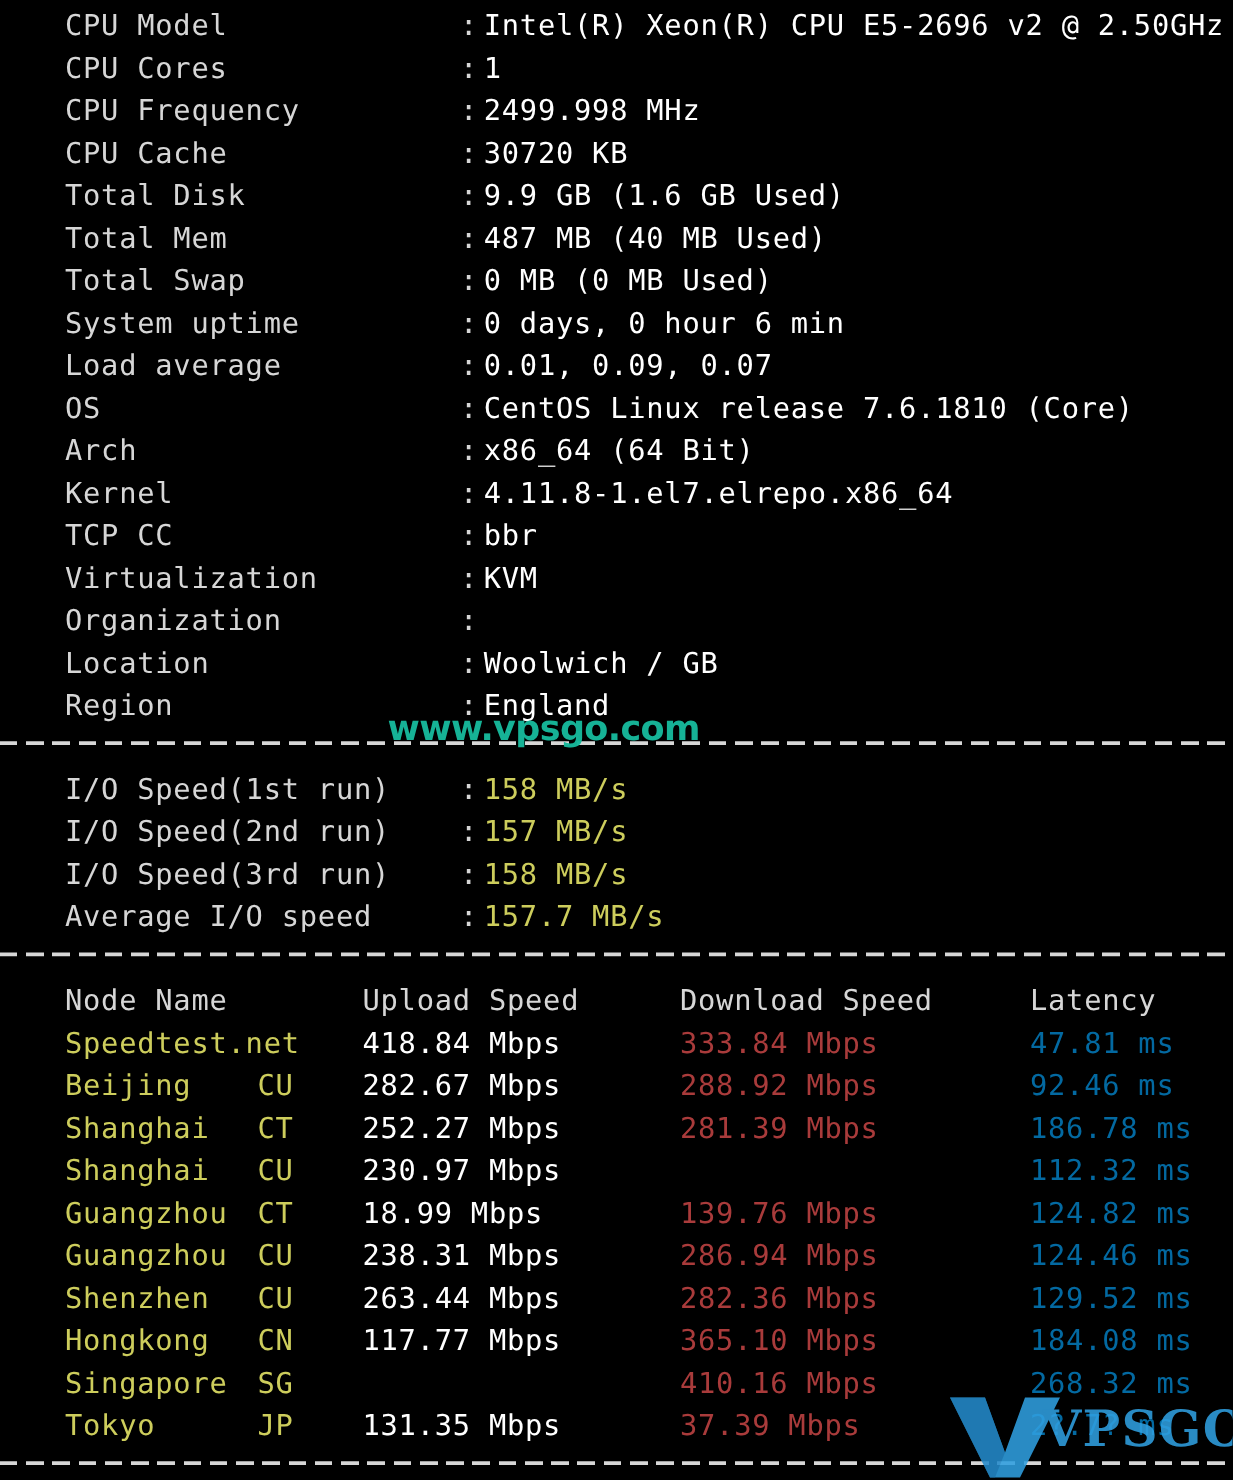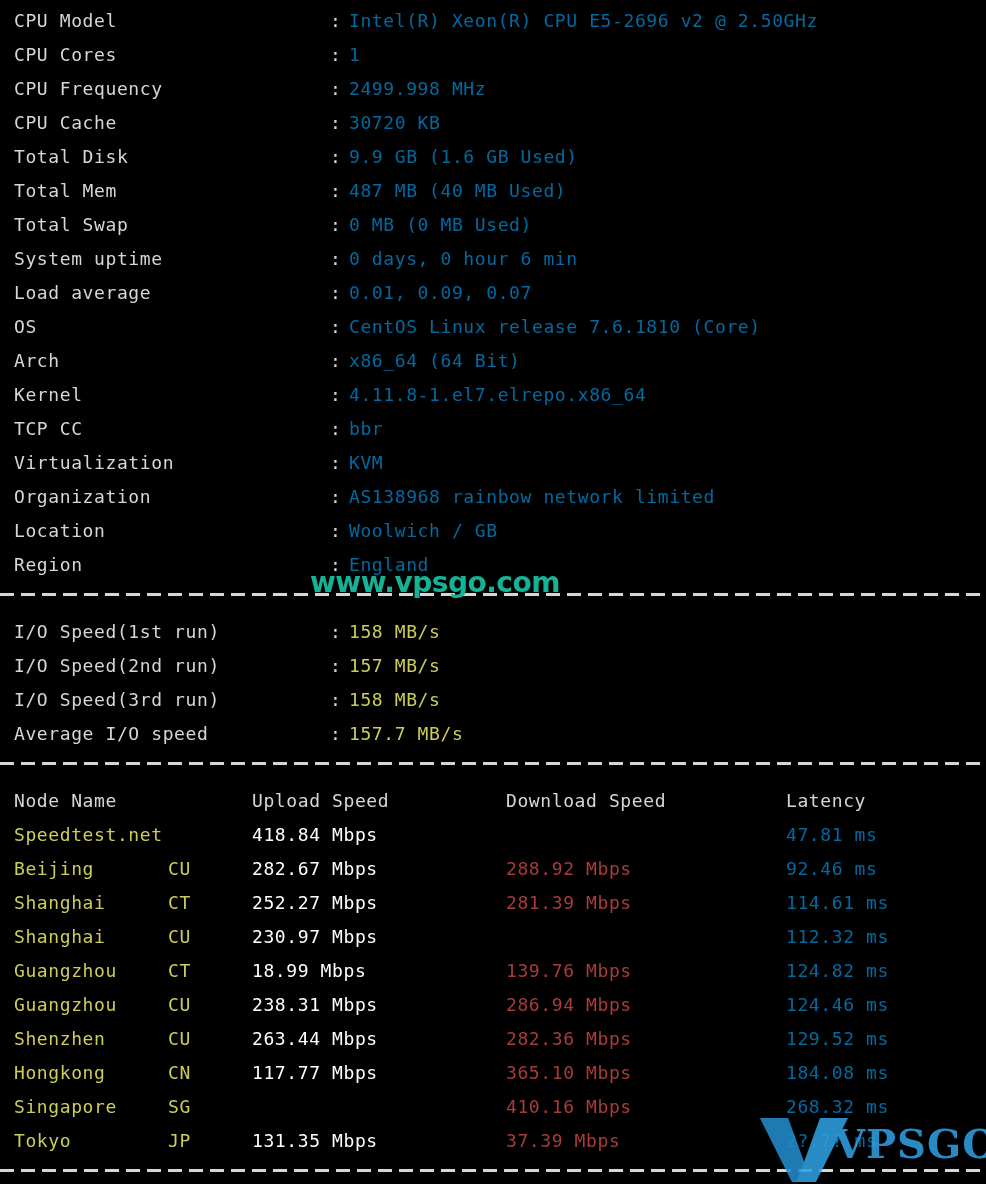--- a/index.html
+++ b/index.html
@@ -21,34 +21,35 @@
     background: #000000;
     padding: 0;
     box-sizing: border-box;
   }
 
   
   .line {
     position: relative;
     height: 34px;
     line-height: 34px;
-    font-size: 18px;
+    font-size: 23px;
     letter-spacing: 0.6px;
     white-space: pre;
+    margin-left: 38px;
   }
   .cell {
     position: absolute;
     top: 0;
     white-space: pre;
   }
 
   
   .c-label   { color: #d6d6d6; }
   .c-sep     { color: #d6d6d6; }
-  .c-value   { color: #0369a1; }
+  .c-value   { color: #ffffff; }
   .c-io      { color: #cdcd5c; }
   .c-node    { color: #cdcd5c; text-align: right; }
   .c-upload  { color: #ffffff; }
   .c-download{ color: #a93b3b; }
   .c-latency { color: #0369a1; }
   .c-header  { color: #d6d6d6; }
 
   
   .col-label    { left: 14px; }
   .col-colon    { left: 330px; }
@@ -140,41 +141,41 @@
       <div class="line"><span class="cell col-label c-label">Total Disk</span><span class="cell col-colon c-sep">:</span><span class="cell col-value c-value">9.9 GB (1.6 GB Used)</span></div>
       <div class="line"><span class="cell col-label c-label">Total Mem</span><span class="cell col-colon c-sep">:</span><span class="cell col-value c-value">487 MB (40 MB Used)</span></div>
       <div class="line"><span class="cell col-label c-label">Total Swap</span><span class="cell col-colon c-sep">:</span><span class="cell col-value c-value">0 MB (0 MB Used)</span></div>
       <div class="line"><span class="cell col-label c-label">System uptime</span><span class="cell col-colon c-sep">:</span><span class="cell col-value c-value">0 days, 0 hour 6 min</span></div>
       <div class="line"><span class="cell col-label c-label">Load average</span><span class="cell col-colon c-sep">:</span><span class="cell col-value c-value">0.01, 0.09, 0.07</span></div>
       <div class="line"><span class="cell col-label c-label">OS</span><span class="cell col-colon c-sep">:</span><span class="cell col-value c-value">CentOS Linux release 7.6.1810 (Core)</span></div>
       <div class="line"><span class="cell col-label c-label">Arch</span><span class="cell col-colon c-sep">:</span><span class="cell col-value c-value">x86_64 (64 Bit)</span></div>
       <div class="line"><span class="cell col-label c-label">Kernel</span><span class="cell col-colon c-sep">:</span><span class="cell col-value c-value">4.11.8-1.el7.elrepo.x86_64</span></div>
       <div class="line"><span class="cell col-label c-label">TCP CC</span><span class="cell col-colon c-sep">:</span><span class="cell col-value c-value">bbr</span></div>
       <div class="line"><span class="cell col-label c-label">Virtualization</span><span class="cell col-colon c-sep">:</span><span class="cell col-value c-value">KVM</span></div>
-      <div class="line"><span class="cell col-label c-label">Organization</span><span class="cell col-colon c-sep">:</span><span class="cell col-value c-value">AS138968 rainbow network limited</span></div>
+      <div class="line"><span class="cell col-label c-label">Organization</span><span class="cell col-colon c-sep">:</span></div>
       <div class="line"><span class="cell col-label c-label">Location</span><span class="cell col-colon c-sep">:</span><span class="cell col-value c-value">Woolwich / GB</span></div>
       <div class="line"><span class="cell col-label c-label">Region</span><span class="cell col-colon c-sep">:</span><span class="cell col-value c-value">England</span></div>
     </div>
 
   <div class="rule"></div>
 
   <div id="iospeed">
       <div class="line"><span class="cell col-label c-label">I/O Speed(1st run)</span><span class="cell col-colon c-sep">:</span><span class="cell col-value c-io">158 MB/s</span></div>
       <div class="line"><span class="cell col-label c-label">I/O Speed(2nd run)</span><span class="cell col-colon c-sep">:</span><span class="cell col-value c-io">157 MB/s</span></div>
       <div class="line"><span class="cell col-label c-label">I/O Speed(3rd run)</span><span class="cell col-colon c-sep">:</span><span class="cell col-value c-io">158 MB/s</span></div>
       <div class="line"><span class="cell col-label c-label">Average I/O speed</span><span class="cell col-colon c-sep">:</span><span class="cell col-value c-io">157.7 MB/s</span></div>
     </div>
 
   <div class="rule"></div>
 
   <div id="nettable">
       <div class="line"><span class="cell col-node c-header">Node Name</span><span class="cell col-upload c-header">Upload Speed</span><span class="cell col-download c-header">Download Speed</span><span class="cell col-latency c-header">Latency</span></div>
-      <div class="line"><span class="cell col-node c-node">Speedtest.net</span><span class="cell col-upload c-upload">418.84 Mbps</span><span class="cell col-latency c-latency">47.81 ms</span></div>
+      <div class="line"><span class="cell col-node c-node">Speedtest.net</span><span class="cell col-upload c-upload">418.84 Mbps</span><span class="cell col-download c-download">333.84 Mbps</span><span class="cell col-latency c-latency">47.81 ms</span></div>
       <div class="line"><span class="cell col-node c-node">Beijing</span><span class="cell col-code c-node">CU</span><span class="cell col-upload c-upload">282.67 Mbps</span><span class="cell col-download c-download">288.92 Mbps</span><span class="cell col-latency c-latency">92.46 ms</span></div>
-      <div class="line"><span class="cell col-node c-node">Shanghai</span><span class="cell col-code c-node">CT</span><span class="cell col-upload c-upload">252.27 Mbps</span><span class="cell col-download c-download">281.39 Mbps</span><span class="cell col-latency c-latency">114.61 ms</span></div>
+      <div class="line"><span class="cell col-node c-node">Shanghai</span><span class="cell col-code c-node">CT</span><span class="cell col-upload c-upload">252.27 Mbps</span><span class="cell col-download c-download">281.39 Mbps</span><span class="cell col-latency c-latency">186.78 ms</span></div>
       <div class="line"><span class="cell col-node c-node">Shanghai</span><span class="cell col-code c-node">CU</span><span class="cell col-upload c-upload">230.97 Mbps</span><span class="cell col-latency c-latency">112.32 ms</span></div>
       <div class="line"><span class="cell col-node c-node">Guangzhou</span><span class="cell col-code c-node">CT</span><span class="cell col-upload c-upload">18.99 Mbps</span><span class="cell col-download c-download">139.76 Mbps</span><span class="cell col-latency c-latency">124.82 ms</span></div>
       <div class="line"><span class="cell col-node c-node">Guangzhou</span><span class="cell col-code c-node">CU</span><span class="cell col-upload c-upload">238.31 Mbps</span><span class="cell col-download c-download">286.94 Mbps</span><span class="cell col-latency c-latency">124.46 ms</span></div>
       <div class="line"><span class="cell col-node c-node">Shenzhen</span><span class="cell col-code c-node">CU</span><span class="cell col-upload c-upload">263.44 Mbps</span><span class="cell col-download c-download">282.36 Mbps</span><span class="cell col-latency c-latency">129.52 ms</span></div>
       <div class="line"><span class="cell col-node c-node">Hongkong</span><span class="cell col-code c-node">CN</span><span class="cell col-upload c-upload">117.77 Mbps</span><span class="cell col-download c-download">365.10 Mbps</span><span class="cell col-latency c-latency">184.08 ms</span></div>
       <div class="line"><span class="cell col-node c-node">Singapore</span><span class="cell col-code c-node">SG</span><span class="cell col-download c-download">410.16 Mbps</span><span class="cell col-latency c-latency">268.32 ms</span></div>
       <div class="line"><span class="cell col-node c-node">Tokyo</span><span class="cell col-code c-node">JP</span><span class="cell col-upload c-upload">131.35 Mbps</span><span class="cell col-download c-download">37.39 Mbps</span><span class="cell col-latency c-latency">2?.7? ms</span></div>
     </div>
 
   <div class="rule"></div>

